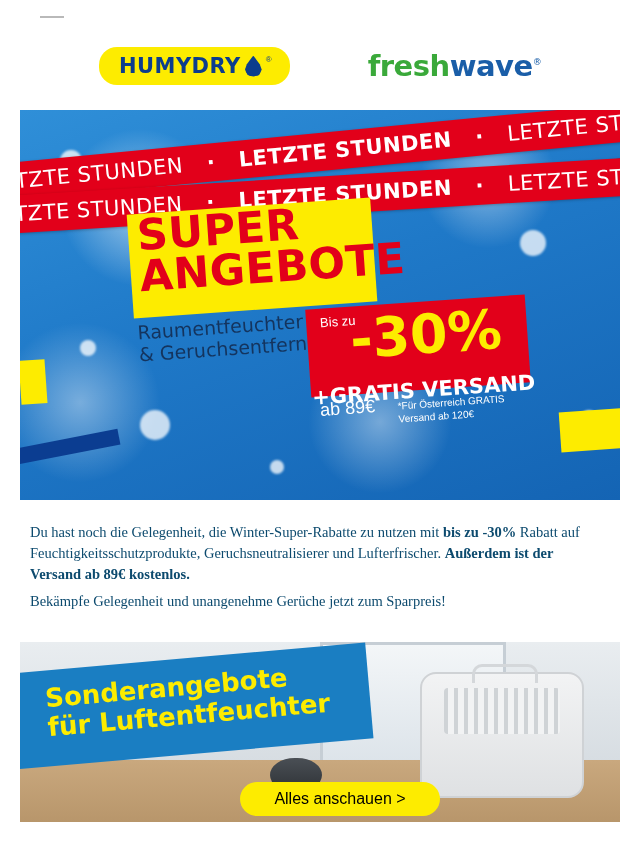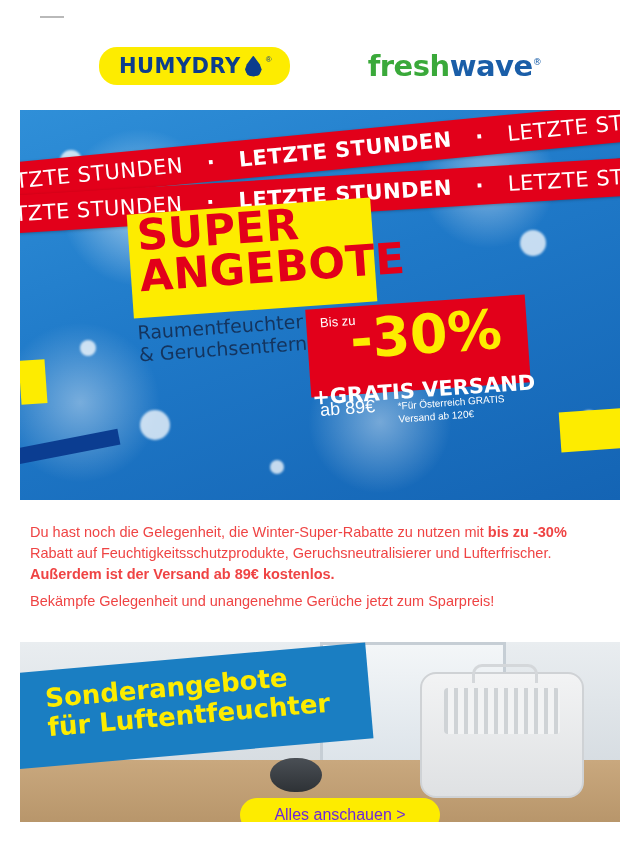--- a/index.html
+++ b/index.html
@@ -230,23 +230,24 @@
     justify-content: center;
     cursor: pointer;
     border: none;
     font-family: "Liberation Sans", sans-serif;
   }
 
   
   .copy {
     margin: 22px 30px 0 30px;
     width: 562px;
-    color: #ef4444;
+    color: #0c4a6e;
     font-size: 14.5px;
     line-height: 1.45;
+    font-family: Liberation Serif, serif;
   }
   .copy b { font-weight: bold; }
   .copy .line2 { margin-top: 6px; display: block; }
 
   
   .banner {
     position: relative;
     margin: 30px 20px 0 20px;
     width: 600px;
     height: 180px;
@@ -318,29 +319,28 @@
     font-size: 26px;
     line-height: 1.12;
     font-family: "DejaVu Sans", sans-serif;
   }
   .cta-bottom {
     position: absolute;
     left: 220px; top: 140px;
     width: 200px; height: 34px;
     background: #fdec00;
     border-radius: 17px;
-    color: #6d28d9;
+    color: #000000;
     font-size: 16px;
     display: flex;
     align-items: center;
     justify-content: center;
     border: none;
     cursor: pointer;
     font-family: "Liberation Sans", sans-serif;
-    margin-top: 16px;
   }
 </style>
 </head>
 <body>
 
 <div class="page">
 
   <div class="topbar">
     <div class="dash"></div>
   </div>

